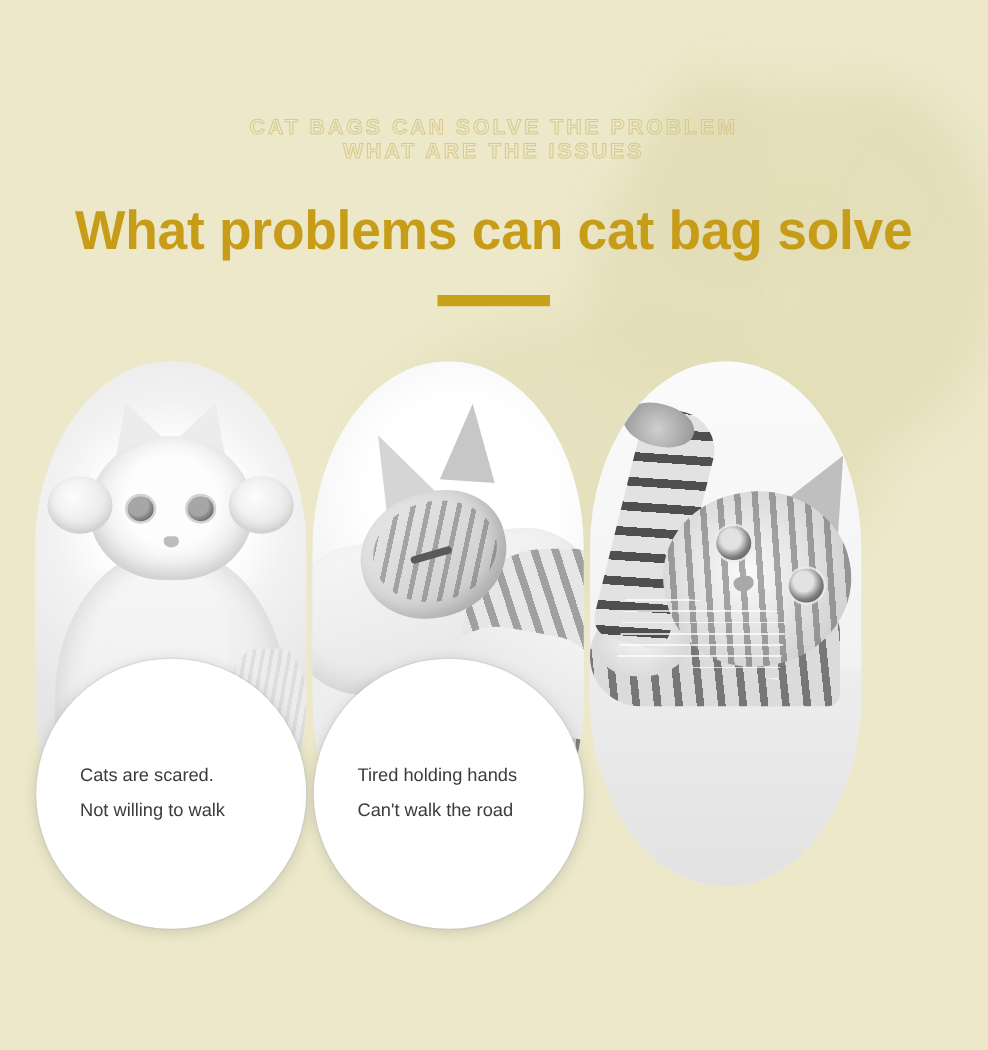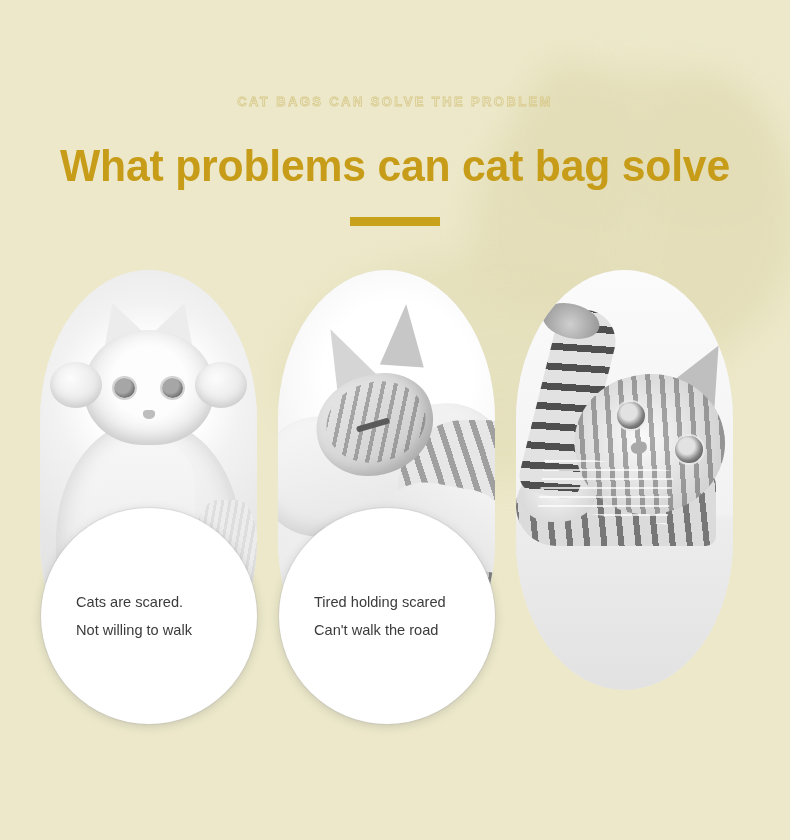--- a/index.html
+++ b/index.html
@@ -85,21 +85,21 @@
 
   
   .header {
     position: relative;
     z-index: 2;
     text-align: center;
     padding-top: 92px;
   }
 
   .eyebrow {
-    font-size: 13px;
+    font-size: 17px;
     letter-spacing: 2.4px;
     line-height: 19px;
     font-weight: 700;
     color: transparent;
     -webkit-text-stroke: 0.8px #D8C98B;
     text-shadow: none;
     user-select: none;
   }
   .eyebrow .line2 { display: block; }
 
@@ -118,23 +118,23 @@
     height: 9px;
     background: #C9A21B;
     margin: 26px auto 0;
   }
 
   
   .cards {
     position: relative;
     z-index: 2;
     margin-top: 44px;
-    padding-left: 40px;
+    padding-left: 28px;
     display: flex;
-    gap: 21px;
+    gap: 5px;
   }
 
   .card {
     position: relative;
     width: 217px;
     height: 420px;
   }
 
   
   .card-pill {
@@ -427,20 +427,21 @@
     <div class="wm-shape wm-ear-r"></div>
     <div class="wm-shape wm-head"></div>
     <div class="wm-shape wm-body"></div>
     <div class="wm-shape wm-paw"></div>
     <div class="wm-shape wm-streak"></div>
   </div>
 
   <div class="header">
     <div class="eyebrow">
       <span>CAT BAGS CAN SOLVE THE PROBLEM</span>
+      <span class="line2">WHAT ARE THE ISSUES</span>
     </div>
     <h1 class="title">What problems can cat bag solve</h1>
     <div class="title-rule"></div>
   </div>
 
   <div class="cards">
 
     <div class="card">
       <div class="card-pill">
         <div class="photo photo-1">
@@ -472,21 +473,21 @@
           <div class="p2-body"></div>
           <div class="p2-head"></div>
           <div class="p2-stripes"></div>
           <div class="p2-eye"></div>
           <div class="p2-hand2"></div>
           <div class="p2-paw"></div>
           <div class="p2-tail"></div>
         </div>
       </div>
       <div class="bubble">
-        <div class="bubble-text">Tired holding scared
+        <div class="bubble-text">Tired holding hands
 Can't walk the road</div>
       </div>
     </div>
 
     <div class="card">
       <div class="card-pill">
         <div class="photo photo-3">
           <div class="p3-floor"></div>
           <div class="p3-ear"></div>
           <div class="p3-body"></div>

